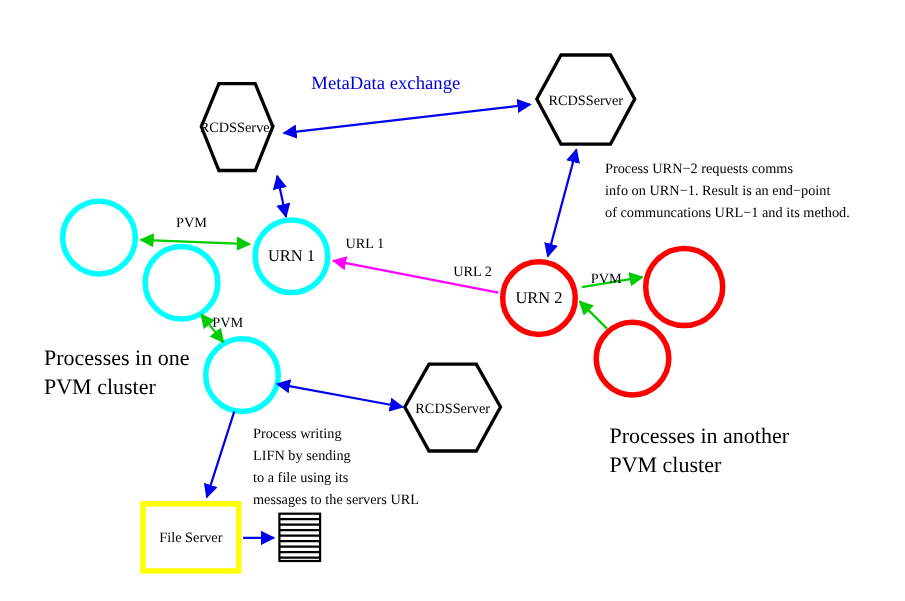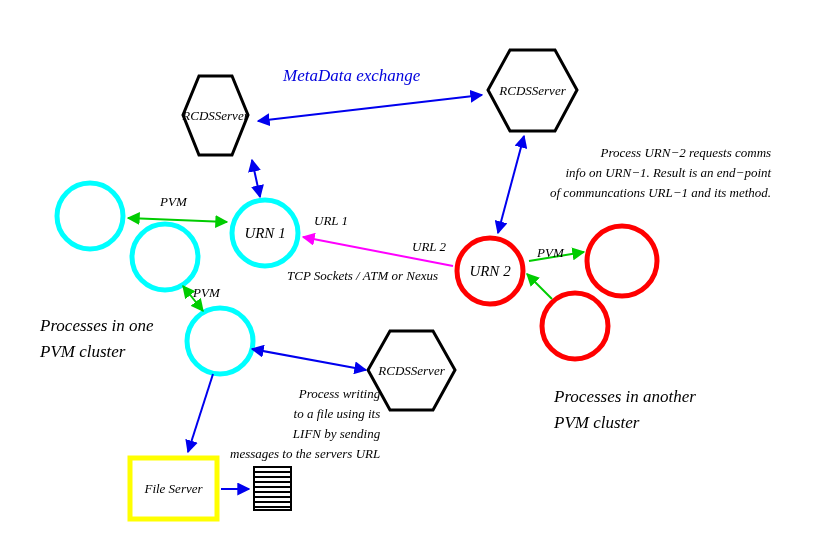--- a/index.html
+++ b/index.html
@@ -1,24 +1,24 @@
 <!DOCTYPE html>
 <html><head>
 <meta charset="utf-8">
 <style>
   html,body{margin:0;padding:0;background:#ffffff;}
   .canvas{position:relative;width:823px;height:546px;background:#ffffff;overflow:hidden;
-          font-family:"Liberation Serif", serif;color:#000;font-style:italic;}
+          font-family:"Liberation Serif", serif;color:#000;}
   .canvas svg{position:absolute;left:0;top:0;}
   .lbl{position:absolute;white-space:nowrap;font-size:13px;}
   .title{position:absolute;font-size:17px;color:#0000dd;white-space:nowrap;}
-  .big{position:absolute;font-size:17px;line-height:26px;white-space:nowrap;}
+  .big{position:absolute;font-size:20px;line-height:26px;white-space:nowrap;}
   .big span{display:block;}
   .note{position:absolute;font-size:13px;line-height:20px;white-space:nowrap;}
-  .note span{display:block;text-align:right;}
+  .note span{display:block;}
   .nodeLabel{position:absolute;display:flex;align-items:center;justify-content:center;
              font-size:15px;white-space:nowrap;}
   .hexLabel{position:absolute;display:flex;align-items:center;
             justify-content:center;font-size:13px;line-height:18px;}
 </style>
 </head>
 <body>
 
 <div class="canvas">
 
@@ -87,32 +87,31 @@
 
   <div class="nodeLabel" style="left:232px;top:218px;width:66px;height:30px;">URN 1</div>
   <div class="nodeLabel" style="left:457px;top:256px;width:66px;height:30px;">URN 2</div>
   <div class="nodeLabel" style="left:130px;top:458px;width:87px;height:61px;font-size:13px;">File Server</div>
 
   <div class="lbl" style="left:160px;top:194px;">PVM</div>
   <div class="lbl" style="left:193px;top:285px;">PVM</div>
   <div class="lbl" style="left:537px;top:245px;">PVM</div>
   <div class="lbl" style="left:314px;top:213px;">URL 1</div>
   <div class="lbl" style="left:412px;top:239px;text-align:right;">URL 2</div>
-  <div class="lbl" style="left:287px;top:268px;">TCP Sockets / ATM or Nexus</div>
 
   <div class="note" style="left:550px;top:143px;">
     <span>Process URN−2 requests comms</span>
     <span>info on URN−1. Result is an end−point</span>
     <span>of communcations URL−1 and its method.</span>
   </div>
 
   <div class="note" style="left:230px;top:384px;">
     <span>Process writing</span>
+    <span>LIFN by sending</span>
     <span>to a file using its</span>
-    <span>LIFN by sending</span>
     <span>messages to the servers URL</span>
   </div>
 
   <div class="big" style="left:40px;top:313px;">
     <span>Processes in one</span>
     <span>PVM cluster</span>
   </div>
 
   <div class="big" style="left:554px;top:369px;margin-top:15px;">
     <span>Processes in another</span>

